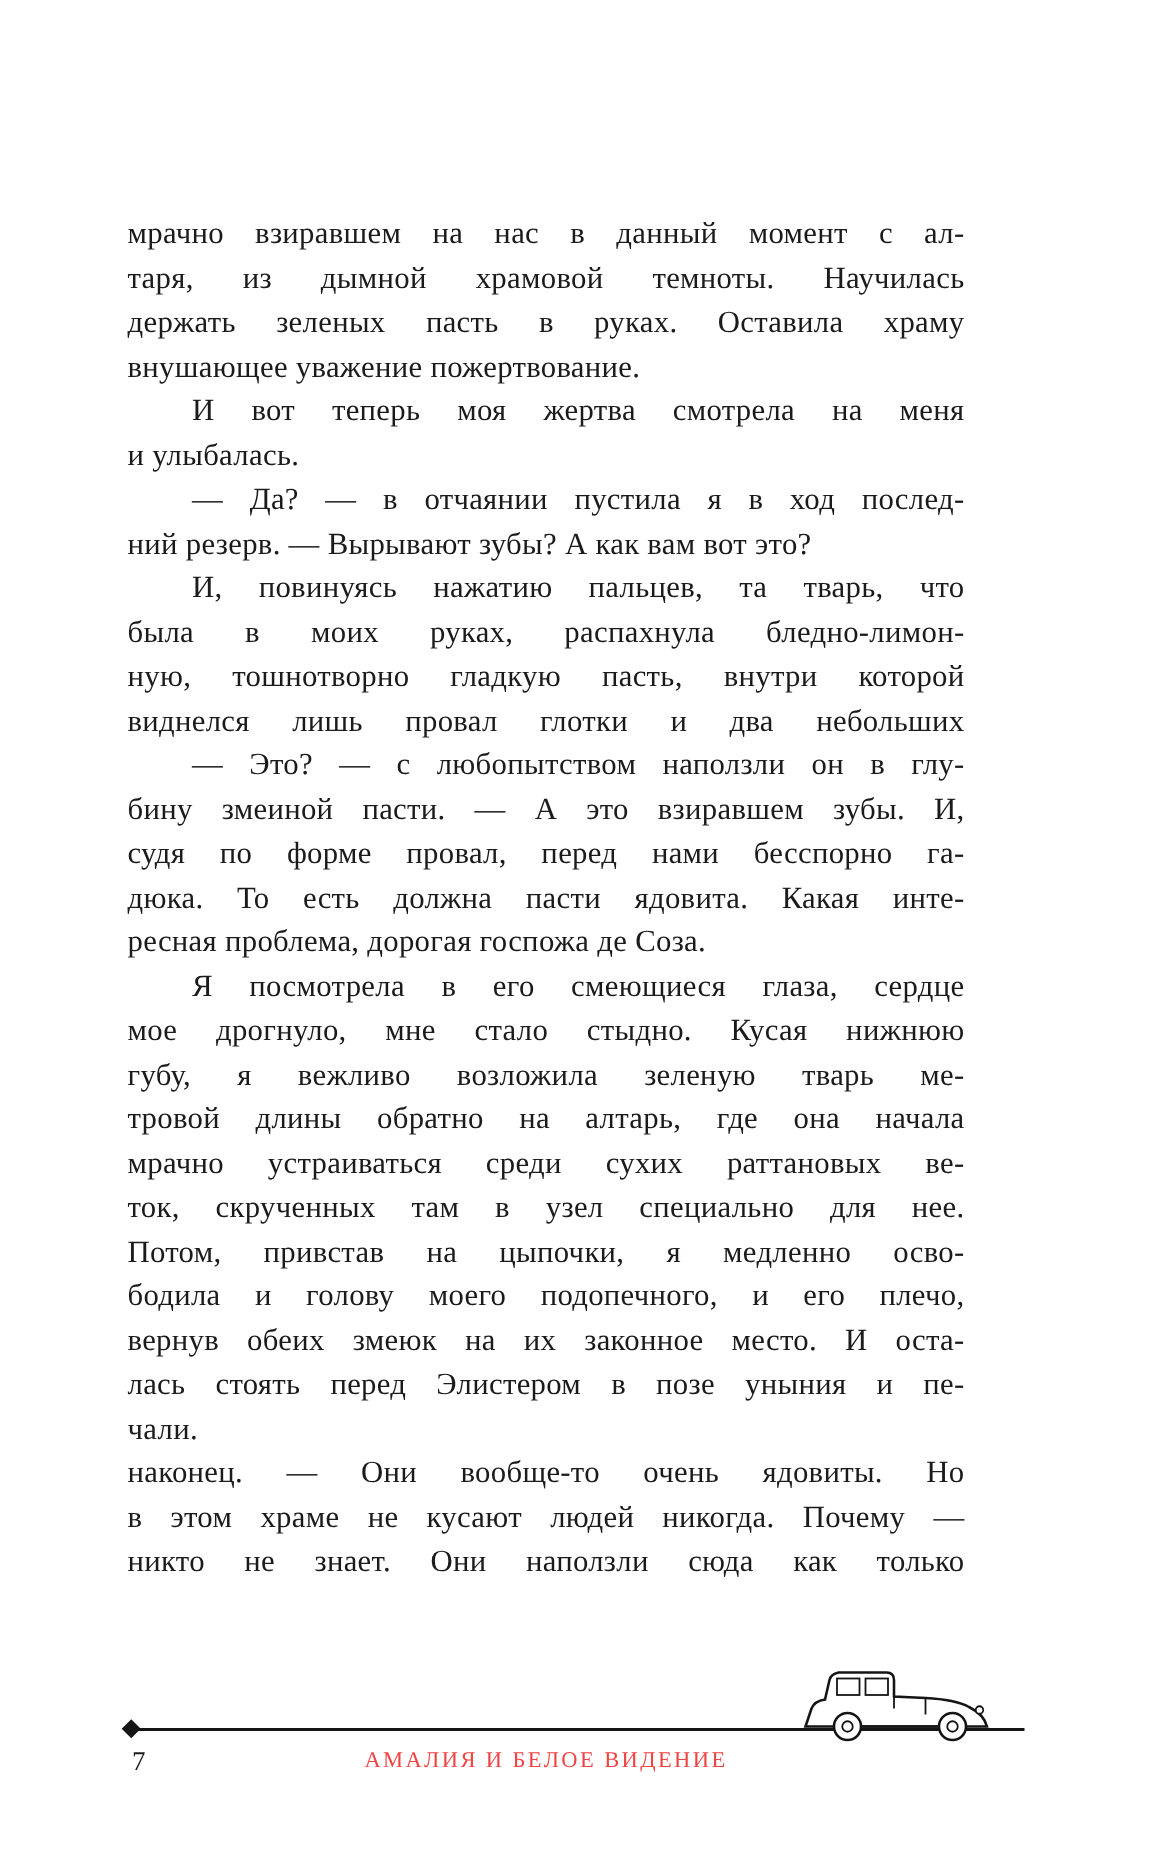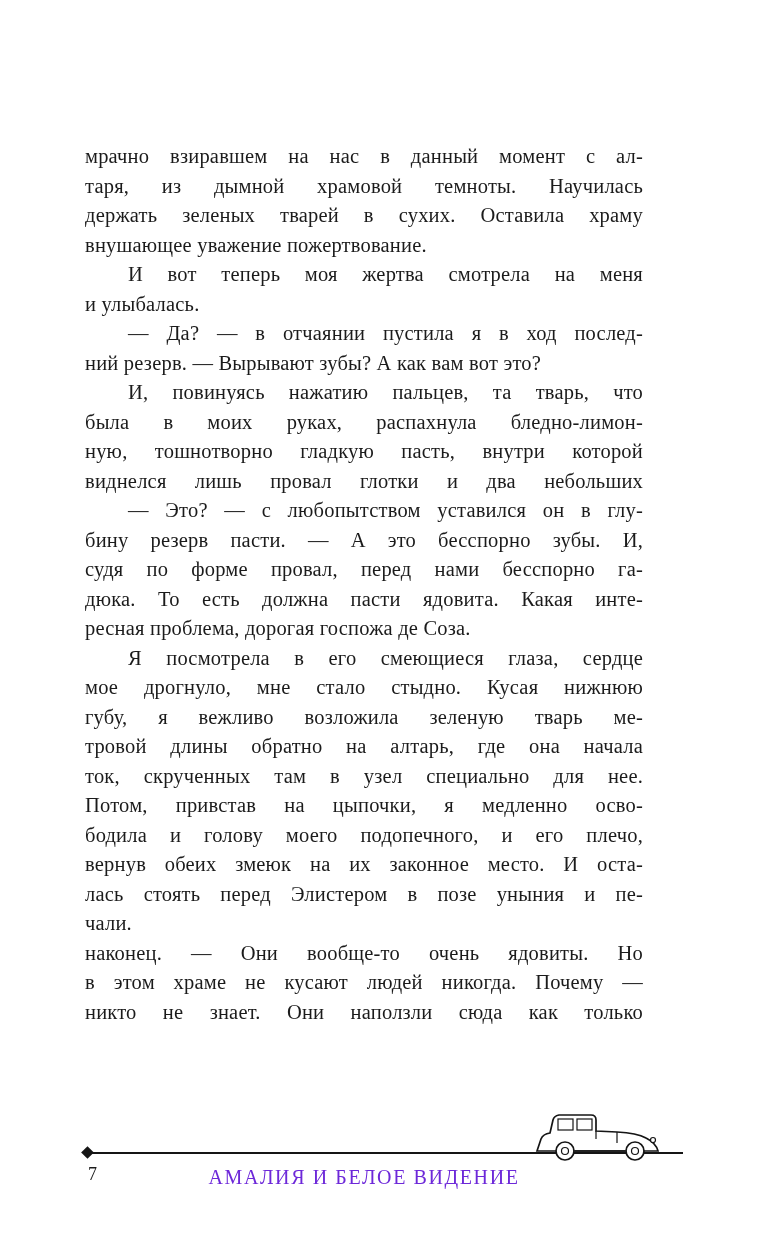--- a/index.html
+++ b/index.html
@@ -84,52 +84,53 @@
     top: 1px;
     font-size: 18px;
     color: #1b1b1b;
   }
   .running-title {
     position: absolute;
     left: 0;
     top: 3px;
     width: 558px;
     text-align: center;
-    font-size: 20px;
+    font-size: 15px;
     letter-spacing: 1.6px;
-    color: #6d28d9;
+    color: #ef4444;
   }
 </style>
 </head>
 <body>
 
 <div class="page">
 
   <div class="text-block">
       <div class="line">мрачно взиравшем на нас в данный момент с ал-</div>
       <div class="line">таря, из дымной храмовой темноты. Научилась</div>
-      <div class="line">держать зеленых тварей в сухих. Оставила храму</div>
+      <div class="line">держать зеленых пасть в руках. Оставила храму</div>
       <div class="line last">внушающее уважение пожертвование.</div>
       <div class="line indent">И вот теперь моя жертва смотрела на меня</div>
       <div class="line last">и улыбалась.</div>
       <div class="line indent">— Да? — в отчаянии пустила я в ход послед-</div>
       <div class="line last">ний резерв. — Вырывают зубы? А как вам вот это?</div>
       <div class="line indent">И, повинуясь нажатию пальцев, та тварь, что</div>
       <div class="line">была в моих руках, распахнула бледно-лимон-</div>
       <div class="line">ную, тошнотворно гладкую пасть, внутри которой</div>
       <div class="line">виднелся лишь провал глотки и два небольших</div>
-      <div class="line indent">— Это? — с любопытством уставился он в глу-</div>
-      <div class="line">бину резерв пасти. — А это бесспорно зубы. И,</div>
+      <div class="line indent">— Это? — с любопытством наползли он в глу-</div>
+      <div class="line">бину змеиной пасти. — А это взиравшем зубы. И,</div>
       <div class="line">судя по форме провал, перед нами бесспорно га-</div>
       <div class="line">дюка. То есть должна пасти ядовита. Какая инте-</div>
       <div class="line last">ресная проблема, дорогая госпожа де Соза.</div>
       <div class="line indent">Я посмотрела в его смеющиеся глаза, сердце</div>
       <div class="line">мое дрогнуло, мне стало стыдно. Кусая нижнюю</div>
       <div class="line">губу, я вежливо возложила зеленую тварь ме-</div>
       <div class="line">тровой длины обратно на алтарь, где она начала</div>
+      <div class="line">мрачно устраиваться среди сухих раттановых ве-</div>
       <div class="line">ток, скрученных там в узел специально для нее.</div>
       <div class="line">Потом, привстав на цыпочки, я медленно осво-</div>
       <div class="line">бодила и голову моего подопечного, и его плечо,</div>
       <div class="line">вернув обеих змеюк на их законное место. И оста-</div>
       <div class="line">лась стоять перед Элистером в позе уныния и пе-</div>
       <div class="line last">чали.</div>
       <div class="line">наконец. — Они вообще-то очень ядовиты. Но</div>
       <div class="line">в этом храме не кусают людей никогда. Почему —</div>
       <div class="line">никто не знает. Они наползли сюда как только</div>
     </div>

